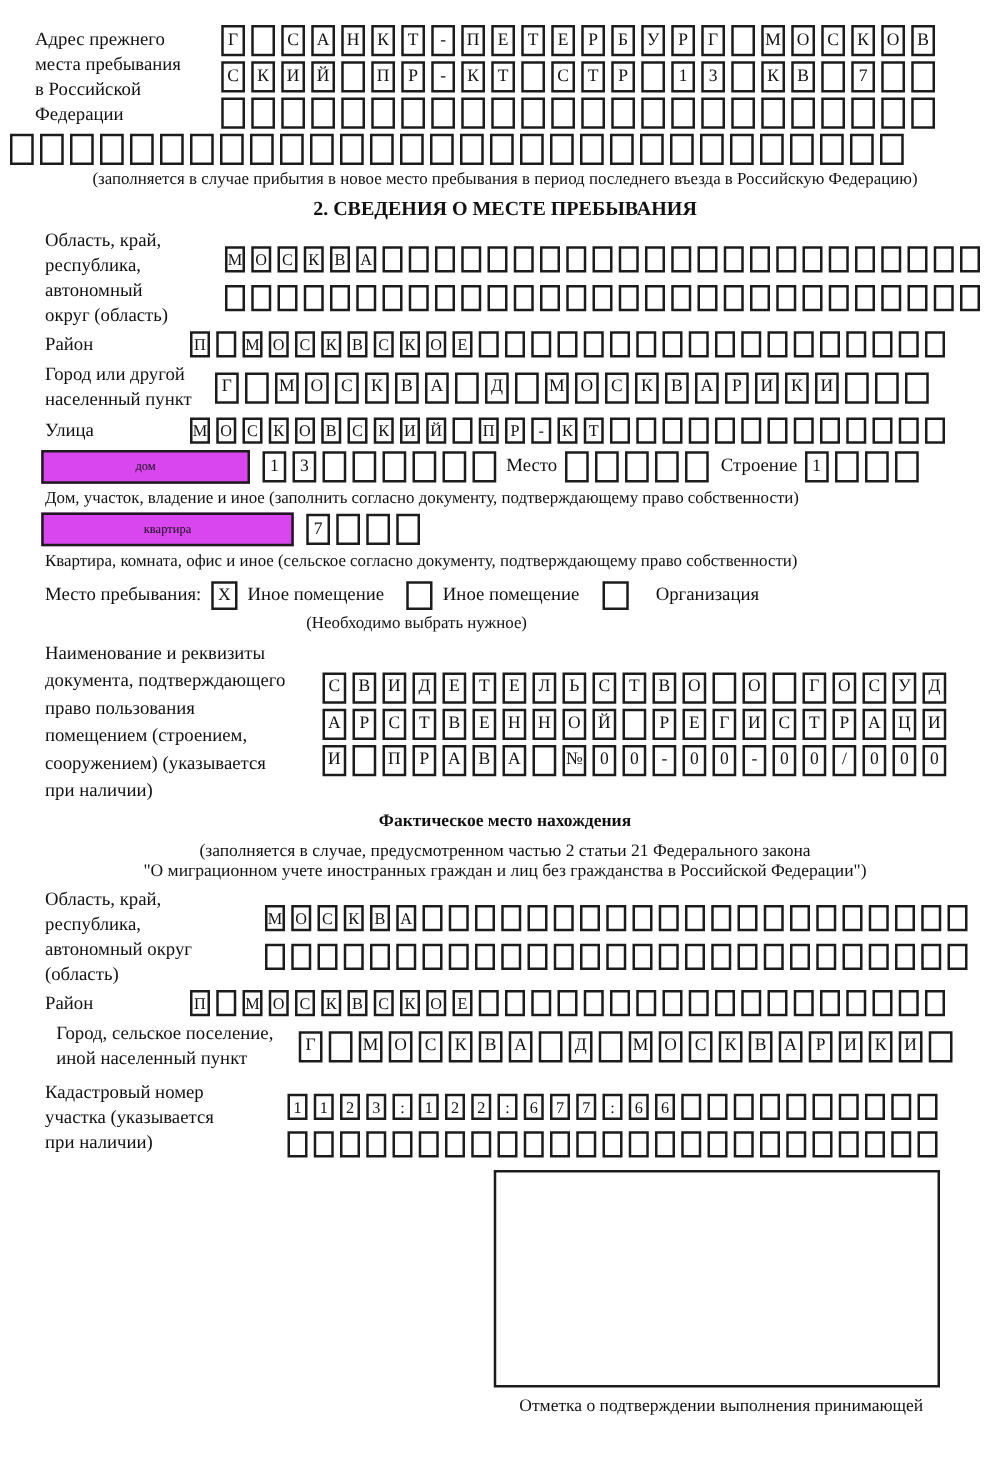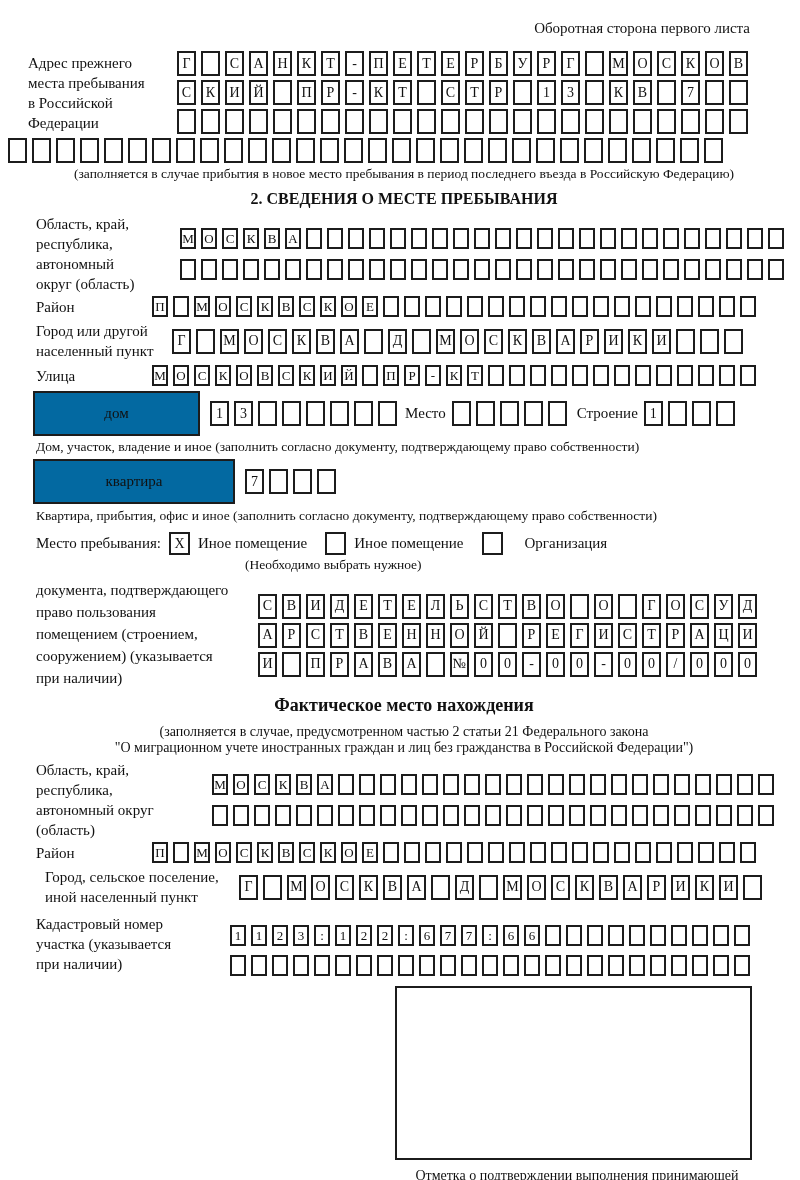--- a/index.html
+++ b/index.html
@@ -16,37 +16,36 @@
   .cells{display:flex;gap:5px;flex:0 0 auto;}
   .cell{
     width:16px;height:21px;border:2px solid #1c1c1c;
     display:flex;align-items:center;justify-content:center;
     font-size:13px;line-height:1;background:#fff;box-sizing:border-box;
   }
   .cells.lg .cell{width:19px;height:25px;font-size:14px;}
   .note{font-size:13.5px;text-align:center;}
   .sec-title{font-weight:bold;font-size:16px;text-align:center;}
   .namedbox{
-    border:2px solid #1c1c1c;height:45px;display:flex;align-items:center;justify-content:center;
-    font-size:15px;box-sizing:border-box;background:#0369a1;
+    border:2px solid #1c1c1c;height:27px;display:flex;align-items:center;justify-content:center;
+    font-size:10px;box-sizing:border-box;background:#d946ef;
   }
   .inline-lbl{font-size:15px;line-height:25px;}
   .chk{
     width:21px;height:23px;border:2px solid #1c1c1c;display:flex;align-items:center;justify-content:center;
     font-size:14px;box-sizing:border-box;background:#fff;
   }
   .markbox{border:2px solid #1c1c1c;background:#fff;box-sizing:border-box;}
   .cap{font-size:14px;line-height:19px;text-align:center;}
 </style>
 </head>
 <body>
 
 <div class="page">
 
-  <div class="hdr-right">Оборотная сторона первого листа</div>
 
   <div class="line" style="margin-top:14px;">
     <div class="lbl" style="width:149px;margin-left:20px;">
       <div>Адрес прежнего</div>
       <div>места пребывания</div>
       <div>в Российской</div>
       <div>Федерации</div>
     </div>
     <div class="col" style="gap:4px;">
       <div class="cells lg">
@@ -373,35 +372,36 @@
 
   <div class="line" style="margin-top:4px;align-items:center;">
     <div class="namedbox" style="width:202px;margin-left:25px;">квартира</div>
     <div class="cells lg" style="margin-left:10px;">
         <span class="cell">7</span>
         <span class="cell"></span>
         <span class="cell"></span>
         <span class="cell"></span>
       </div>
   </div>
-  <div class="note" style="text-align:left;margin:4px 0 0 28px;">Квартира, прибытия, офис и иное (заполнить согласно документу, подтверждающему право собственности)</div>
+  <div class="note" style="text-align:left;margin:4px 0 0 28px;">Квартира, комната, офис и иное (сельское согласно документу, подтверждающему право собственности)</div>
 
   <div class="line" style="margin-top:7px;align-items:center;">
     <div class="inline-lbl" style="margin-left:28px;">Место пребывания:</div>
     <div class="chk" style="margin-left:8px;">X</div>
     <div class="inline-lbl" style="margin-left:8px;">Иное помещение</div>
     <div class="chk" style="margin-left:18px;"></div>
     <div class="inline-lbl" style="margin-left:8px;">Иное помещение</div>
     <div class="chk" style="margin-left:18px;"></div>
     <div class="inline-lbl" style="margin-left:22px;">Организация</div>
   </div>
   <div class="note" style="text-align:left;margin:1px 0 0 237px;">(Необходимо выбрать нужное)</div>
 
   <div class="line" style="margin-top:6px;">
     <div class="lbl" style="width:222px;margin-left:28px;line-height:22px;">
+      <div>Наименование и реквизиты</div>
       <div>документа, подтверждающего</div>
       <div>право пользования</div>
       <div>помещением (строением,</div>
       <div>сооружением) (указывается</div>
       <div>при наличии)</div>
     </div>
     <div class="col" style="gap:4px;margin-top:2px;">
       <div class="cells lg">
           <span class="cell">С</span>
           <span class="cell">В</span>
@@ -467,21 +467,21 @@
           <span class="cell">0</span>
           <span class="cell">0</span>
           <span class="cell">/</span>
           <span class="cell">0</span>
           <span class="cell">0</span>
           <span class="cell">0</span>
         </div>
     </div>
   </div>
 
-  <div class="sec-title" style="font-size:18px;margin-top:6px;">Фактическое место нахождения</div>
+  <div class="sec-title" style="font-size:14px;margin-top:6px;">Фактическое место нахождения</div>
   <div class="note" style="margin-top:8px;font-size:14px;">(заполняется в случае, предусмотренном частью 2 статьи 21 Федерального закона</div>
   <div class="note" style="font-size:14px;">"О миграционном учете иностранных граждан и лиц без гражданства в Российской Федерации")</div>
 
   <div class="line" style="margin-top:4px;">
     <div class="lbl" style="width:176px;margin-left:28px;">
       <div>Область, край,</div>
       <div>республика,</div>
       <div>автономный округ</div>
       <div>(область)</div>
     </div>

